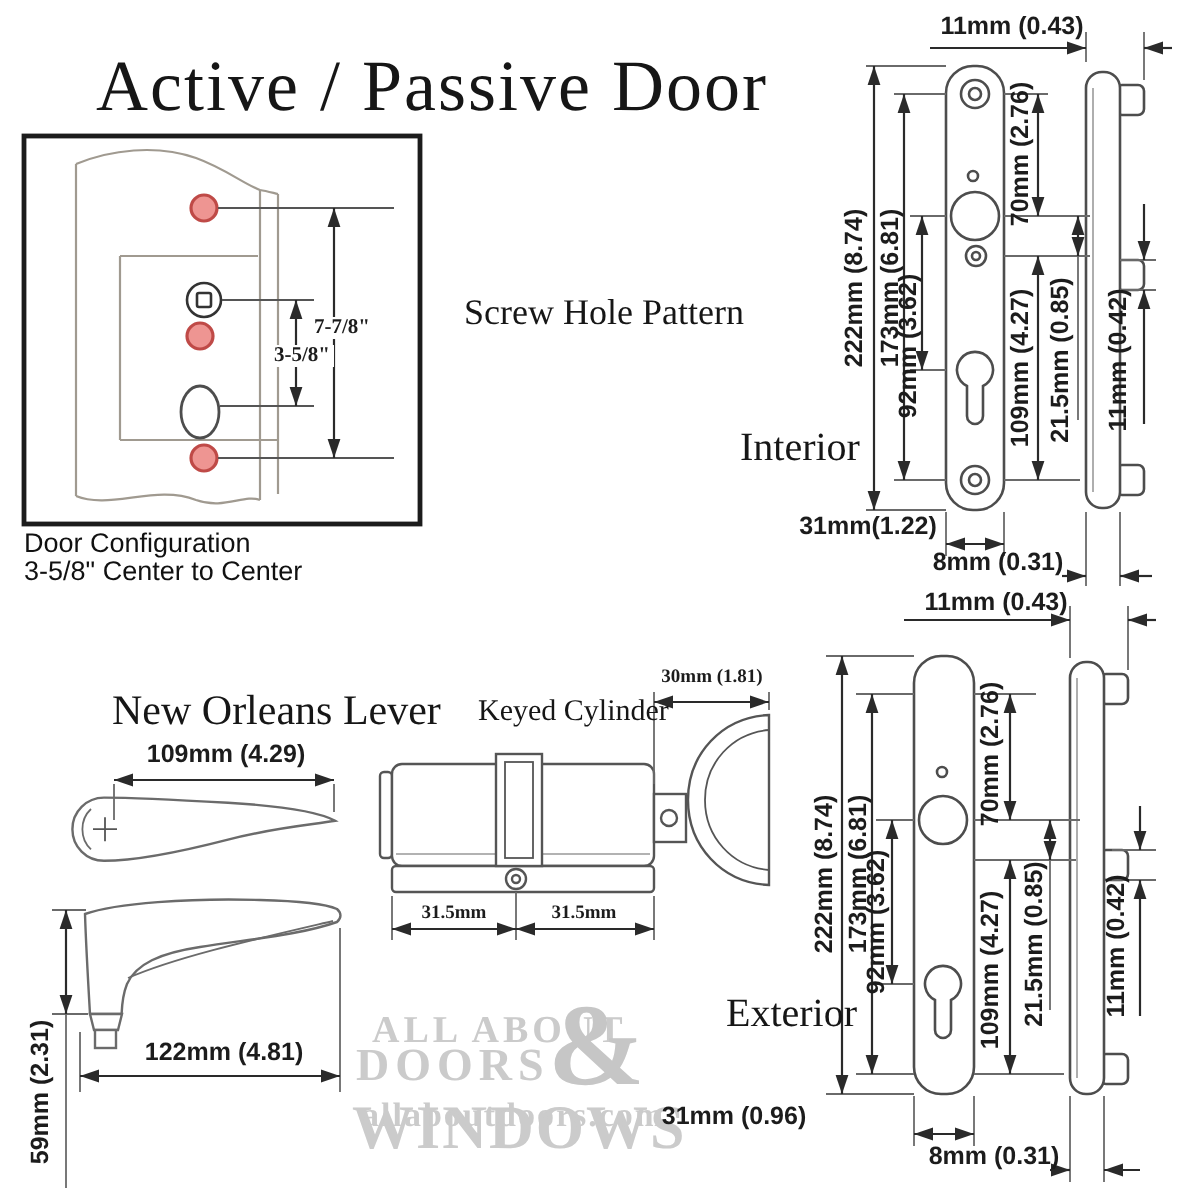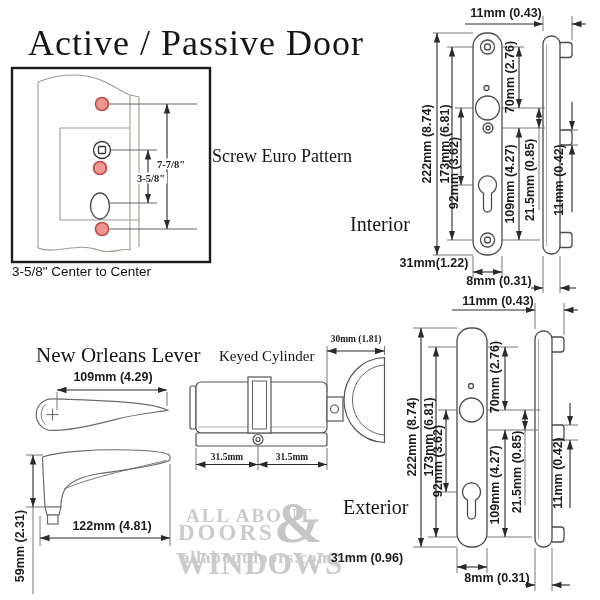--- a/index.html
+++ b/index.html
@@ -5,21 +5,21 @@
   html,body{margin:0;padding:0;background:#ffffff;}
   #stage{position:relative;width:600px;height:600px;background:#fff;overflow:hidden;
          font-family:"Liberation Sans",sans-serif;}
   #art{position:absolute;left:0;top:0;z-index:2;}
   
   .lbl{position:absolute;z-index:3;white-space:nowrap;color:#1c1c1c;
        font:700 12.5px "Liberation Sans",sans-serif;
        transform:translate(-50%,-50%);}
   .v{transform:translate(-50%,-50%) rotate(-90deg);}
   .ser{font-family:"Liberation Serif",serif;font-weight:400;color:#161616;}
-  .abs{transform:none;}
+  .abs{transform:none;margin-left:20px;}
   .chip{background:#fff;padding:0 2px;font:700 10.5px "Liberation Serif",serif;}
   .sm{font:600 9.5px "Liberation Serif",serif;text-align:right;}
   .title{font:400 36px "Liberation Serif",serif;letter-spacing:1px;}
   .h18{font:400 18px "Liberation Serif",serif;}
   .h20{font:400 20px "Liberation Serif",serif;}
   .h21{font:400 21px "Liberation Serif",serif;}
   .h15{font:400 15px "Liberation Serif",serif;}
   .cap{font:400 13.5px "Liberation Sans",sans-serif;color:#111;line-height:13.5px;}
   
   .wm{position:absolute;z-index:1;color:#cbcbcb;
@@ -221,24 +221,25 @@
     </g>
     <g stroke="#2a2a2a" stroke-width="1.1">
       <line x1="57" y1="390" x2="167" y2="390" marker-start="url(#aS)" marker-end="url(#aE)"></line>
       <line x1="33" y1="455" x2="33" y2="507" marker-start="url(#aS)" marker-end="url(#aE)"></line>
       <line x1="40" y1="538" x2="170" y2="538" marker-start="url(#aS)" marker-end="url(#aE)"></line>
     </g>
   </svg>
 
   <div class="lbl ser title abs" style="left:28px;top:22px;">Active / Passive Door</div>
 
-  <div class="lbl ser h18 abs" style="left:212px;top:146px;">Screw Euro Pattern</div>
+  <div class="lbl ser h18 abs" style="left:212px;top:146px;">Screw Hole Pattern</div>
   <div class="lbl chip" style="left:171px;top:164px;">7-7/8"</div>
   <div class="lbl chip" style="left:151px;top:178px;">3-5/8"</div>
   <div class="cap" style="position:absolute;z-index:3;left:12px;top:265px;">
+    <div>Door Configuration</div>
     <div>3-5/8" Center to Center</div>
   </div>
 
   <div class="lbl ser h20 abs" style="left:350px;top:213px;">Interior</div>
   <div class="lbl" style="left:506px;top:13px;">11mm (0.43)</div>
   <div class="lbl v" style="left:427px;top:144px;">222mm (8.74)</div>
   <div class="lbl v" style="left:445px;top:144px;">173mm (6.81)</div>
   <div class="lbl v" style="left:454px;top:173px;">92mm (3.62)</div>
   <div class="lbl v" style="left:510px;top:77px;">70mm (2.76)</div>
   <div class="lbl v" style="left:510px;top:184px;">109mm (4.27)</div>

